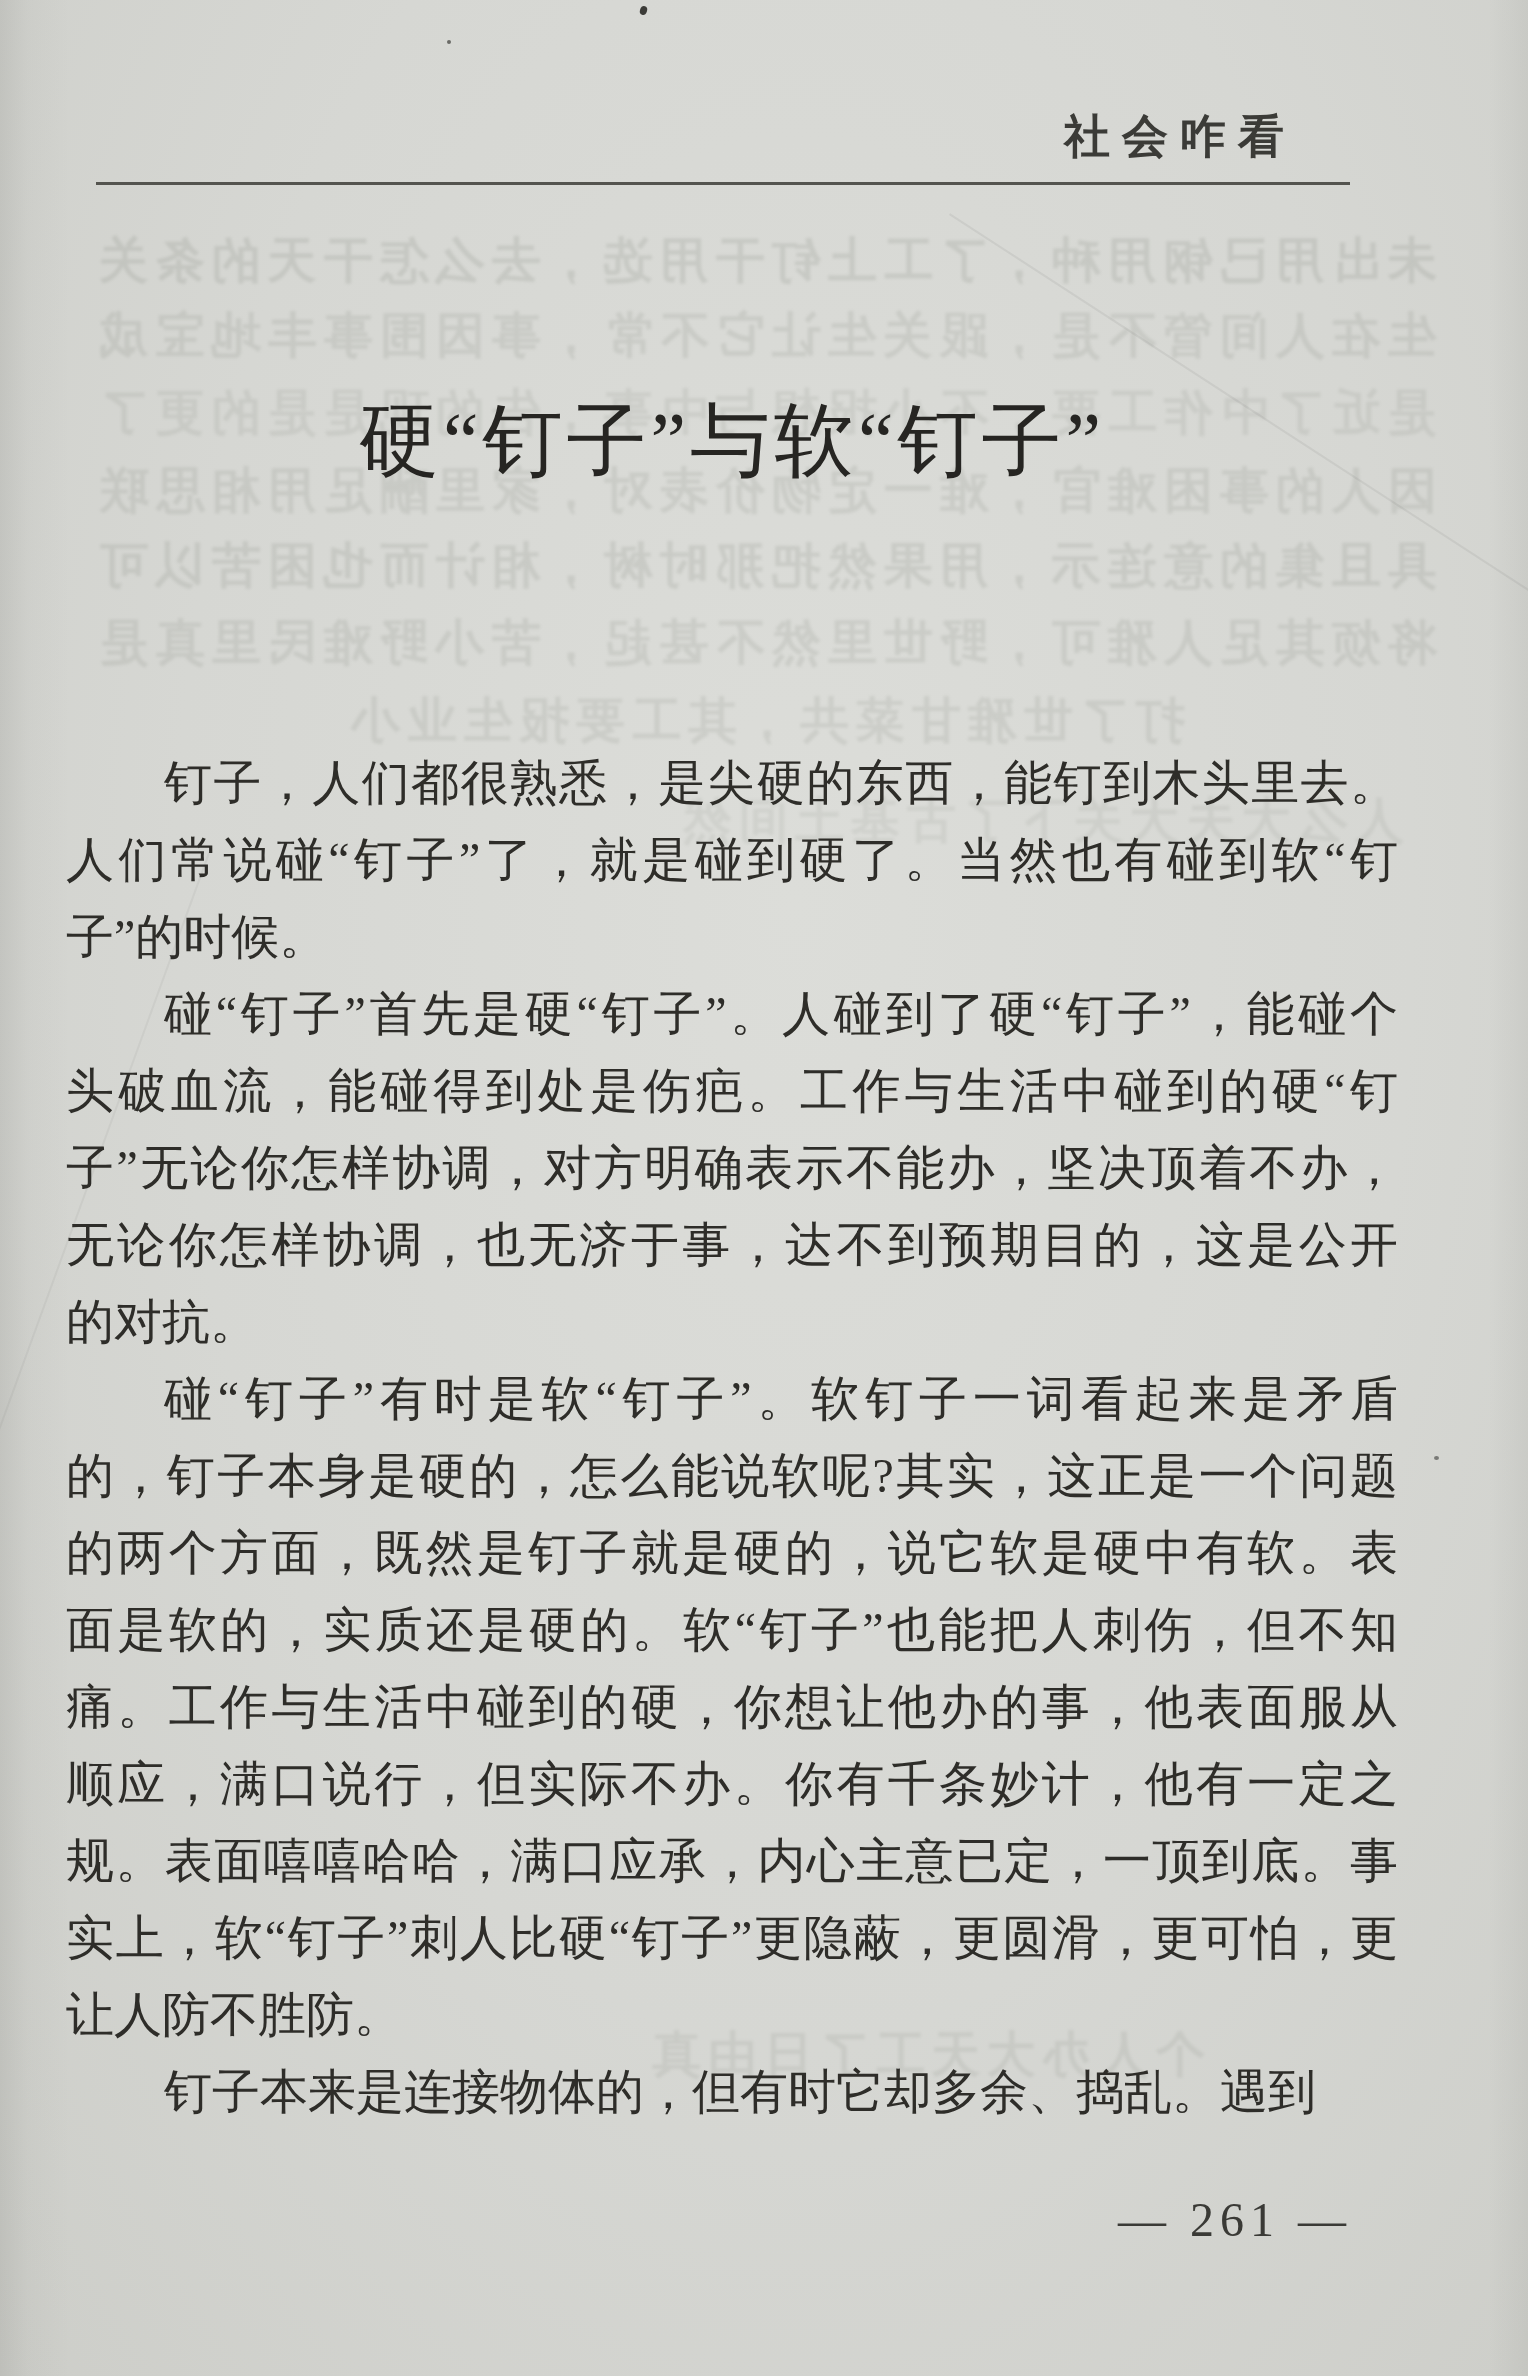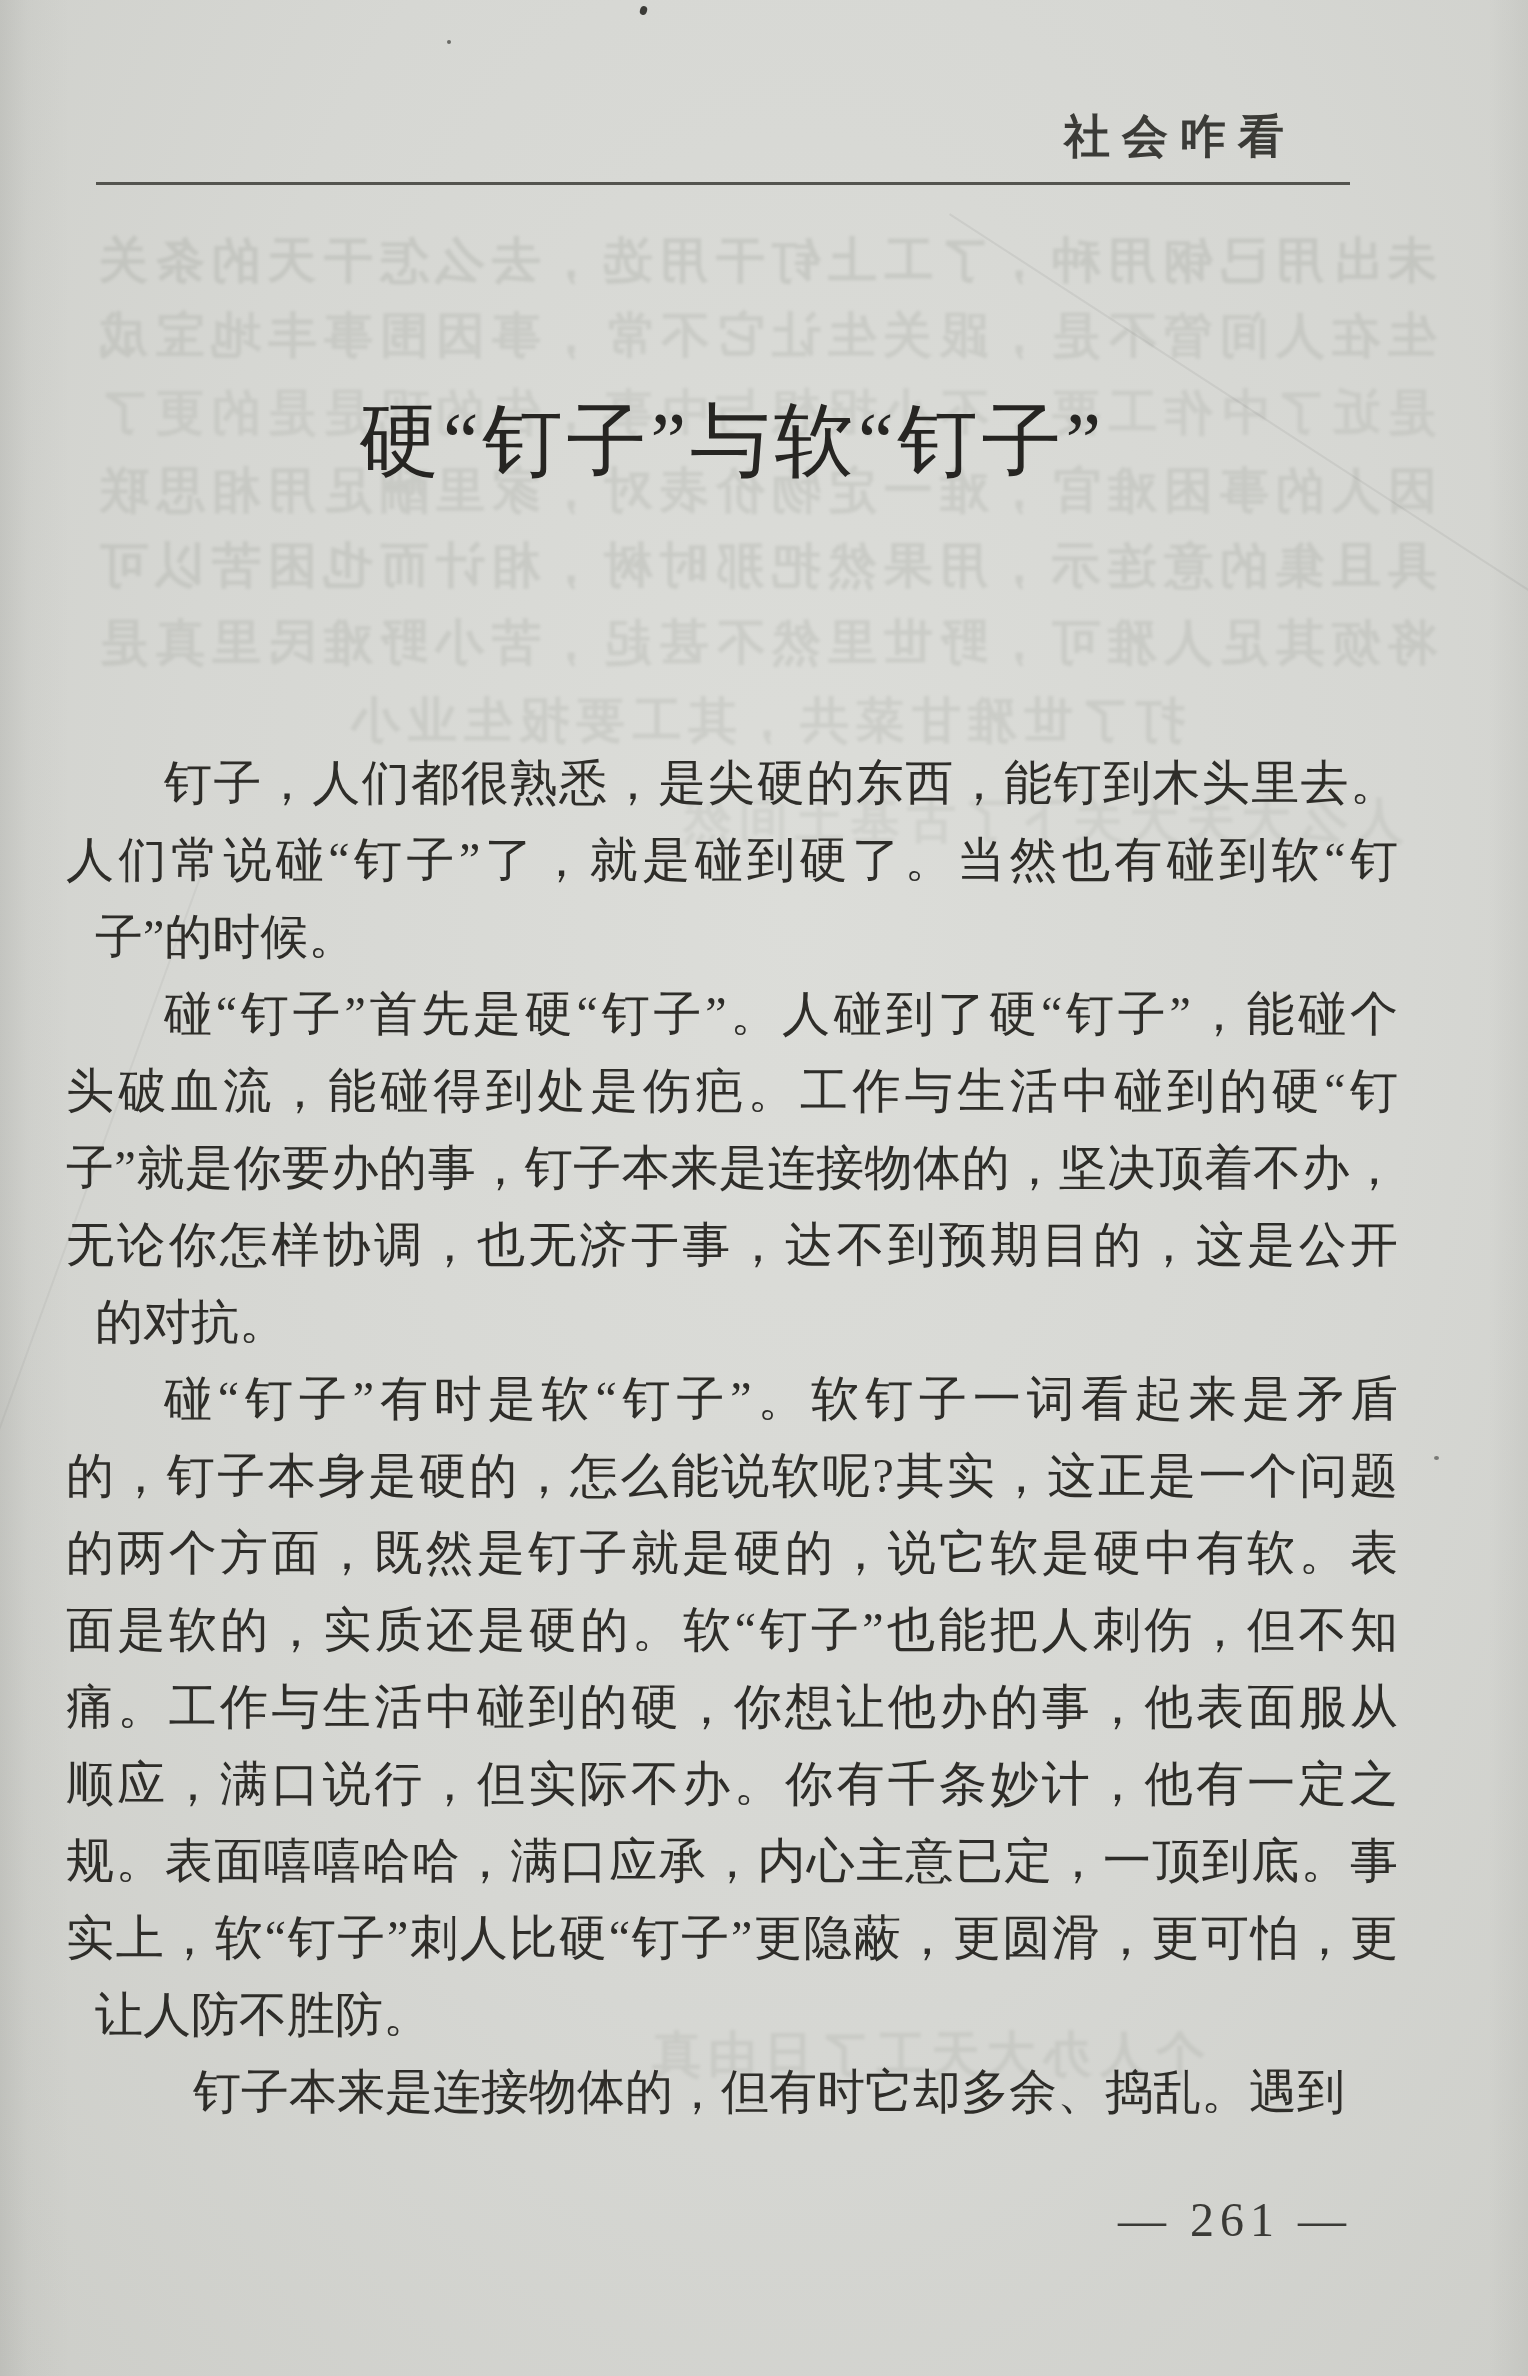--- a/index.html
+++ b/index.html
@@ -100,21 +100,21 @@
   .line {
     display: block;
     height: 77px;
     line-height: 77px;
     white-space: nowrap;
     text-align: justify;
     text-align-last: justify;
     overflow: visible;
   }
   .line.ind { padding-left: 98px; }
-  .line.last { text-align-last: left; margin-left: 29px; }
+  .line.last { text-align-last: left; }
 
   .page-number {
     position: absolute; top: 2192px; right: 176px;
     font-family: "Liberation Serif", serif;
     font-size: 48px;
     letter-spacing: 6px;
     color: #3a3a36;
     white-space: nowrap;
   }
 </style>
@@ -153,21 +153,21 @@
 
       <p class="para">
         <span class="line ind">钉子，人们都很熟悉，是尖硬的东西，能钉到木头里去。</span>
         <span class="line">人们常说碰“钉子”了，就是碰到硬了。当然也有碰到软“钉</span>
         <span class="line last">子”的时候。</span>
       </p>
 
       <p class="para">
         <span class="line ind">碰“钉子”首先是硬“钉子”。人碰到了硬“钉子”，能碰个</span>
         <span class="line">头破血流，能碰得到处是伤疤。工作与生活中碰到的硬“钉</span>
-        <span class="line">子”就是你要办的事，钉子本来是连接物体的，坚决顶着不办，</span>
+        <span class="line">子”无论你怎样协调，对方明确表示不能办，坚决顶着不办，</span>
         <span class="line">无论你怎样协调，也无济于事，达不到预期目的，这是公开</span>
         <span class="line last">的对抗。</span>
       </p>
 
       <p class="para">
         <span class="line ind">碰“钉子”有时是软“钉子”。软钉子一词看起来是矛盾</span>
         <span class="line">的，钉子本身是硬的，怎么能说软呢?其实，这正是一个问题</span>
         <span class="line">的两个方面，既然是钉子就是硬的，说它软是硬中有软。表</span>
         <span class="line">面是软的，实质还是硬的。软“钉子”也能把人刺伤，但不知</span>
         <span class="line">痛。工作与生活中碰到的硬，你想让他办的事，他表面服从</span>

